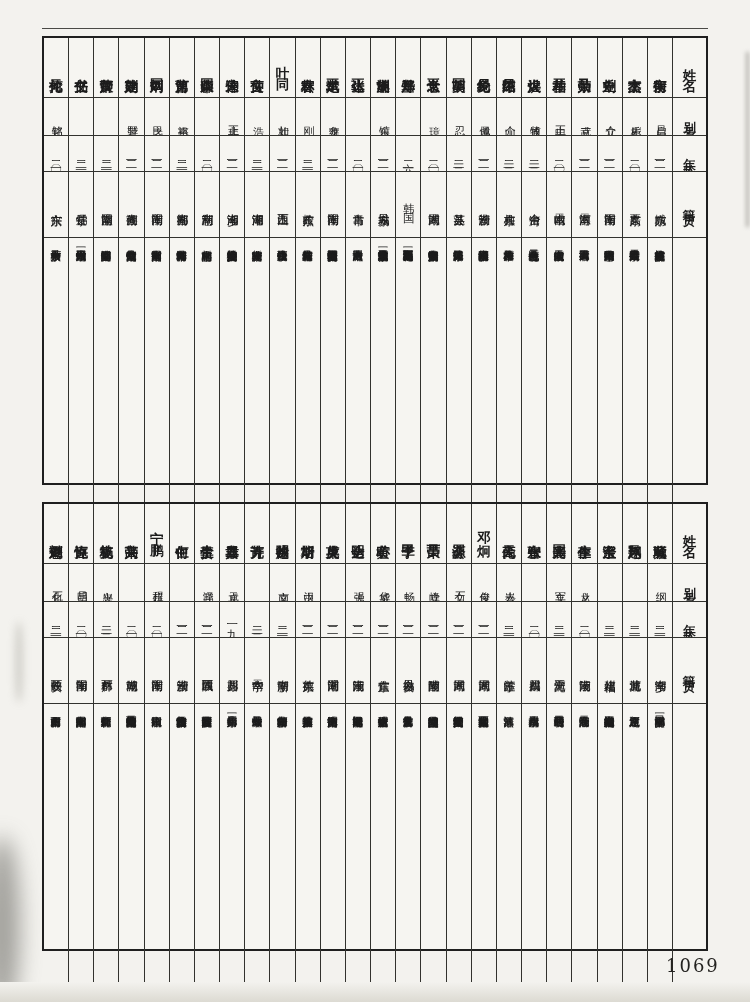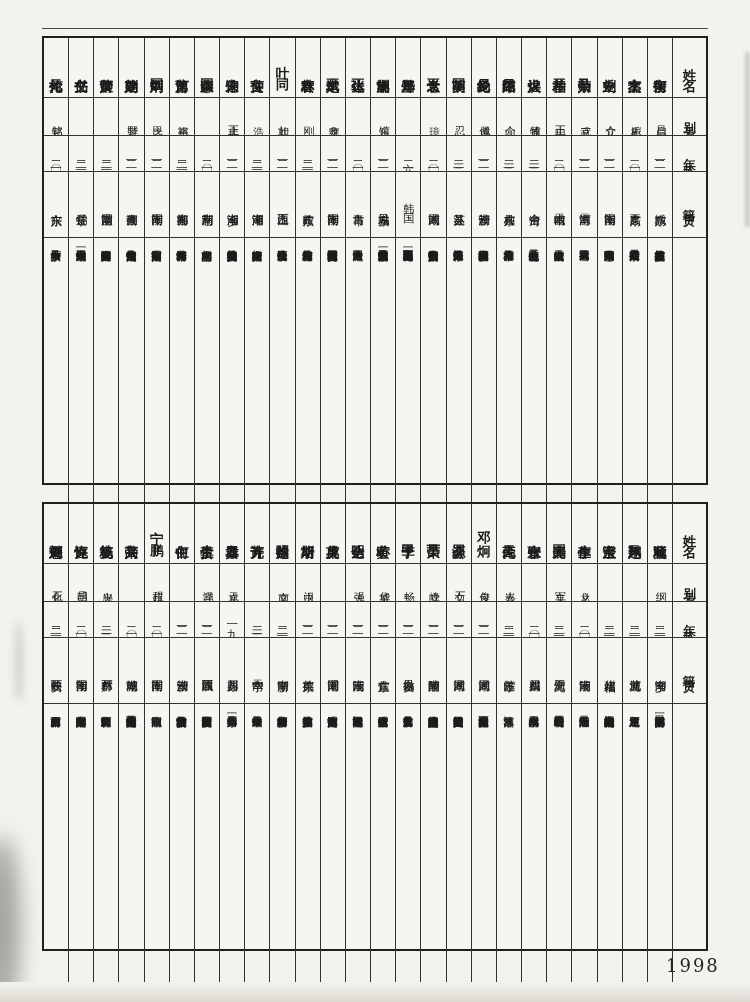--- a/index.html
+++ b/index.html
@@ -979,18 +979,18 @@
           <span>二二</span>
         </div>
     <div class="vcell c-native">
           <span>陕西长安</span>
         </div>
     <div class="vcell c-addr">
           <span>西安市南郊王曲留村</span>
         </div>
   </div>
     </div>
-  <div class="page-number">1998</div>
+  <div class="page-number">1069</div>
   <div class="smudge-bl"></div>
   <div class="streak-left"></div>
   <div class="edge-right"></div>
   <div class="bottom-shade"></div>
 </div>
 
 </body></html>

